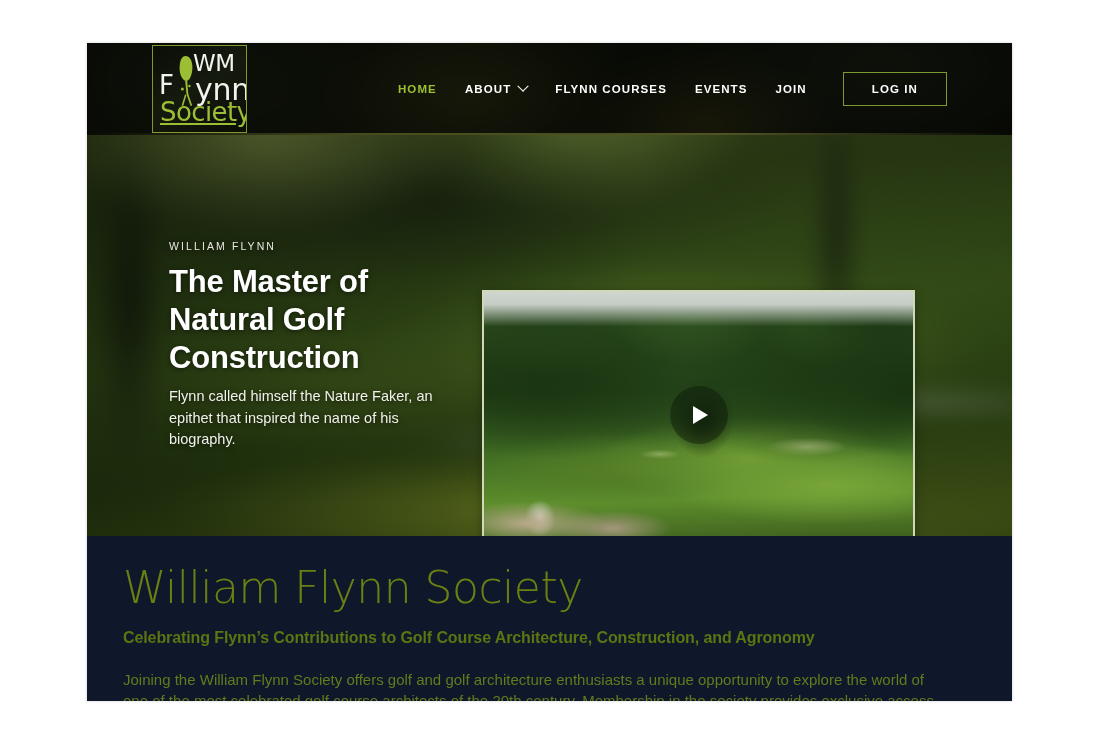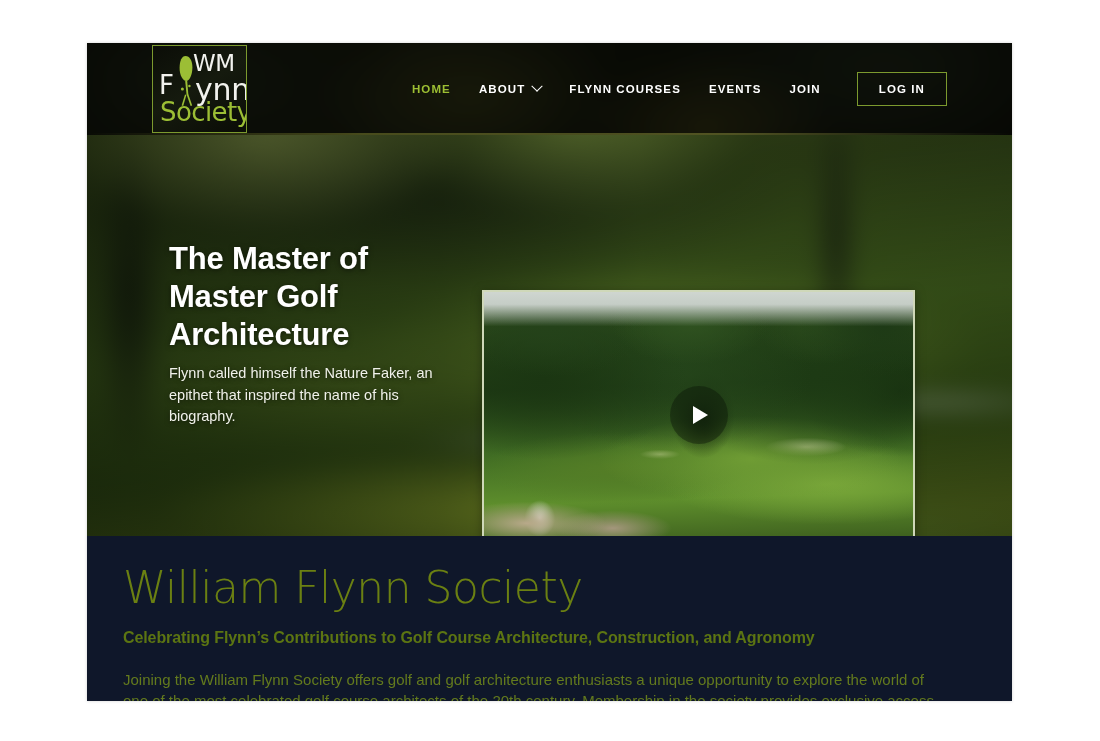--- a/index.html
+++ b/index.html
@@ -114,20 +114,21 @@
     line-height: 1;
   }
   .logo-society {
     position: absolute;
     left: 7px; top: 53px;
     font-size: 26px;
     color: #9cbe35;
     font-weight: 400;
     letter-spacing: -0.6px;
     line-height: 1;
+    text-decoration: underline;
   }
   .logo-golfer {
     position: absolute;
     left: 24px; top: 8px;
     width: 17px; height: 54px;
   }
 
   
   .main-nav {
     margin-left: auto;
@@ -155,21 +156,21 @@
     border-bottom: 1.6px solid #ffffff;
     transform: rotate(45deg) translate(-2px,-2px);
   }
   .login-btn {
     margin-left: 8px;
     border: 1px solid #7c9a2e;
     color: #ffffff;
     font-size: 11.5px;
     font-weight: bold;
     letter-spacing: 1.1px;
-    padding: 10px 21px;
+    padding: 10px 28px;
     background: transparent;
     cursor: pointer;
     font-family: "Liberation Sans", sans-serif;
     white-space: nowrap;
   }
 
   
   .hero {
     position: relative;
     height: 401px;
@@ -382,21 +383,22 @@
         </nav>
 
       </div>
     </header>
 
     <section class="hero">
       <div class="hero-bg"></div>
       <div class="hero-veil"></div>
 
       <div class="hero-copy">
-        <h1 class="hero-title">The Master of Master Golf Architecture</h1>
+        <div class="hero-eyebrow">WILLIAM FLYNN</div>
+        <h1 class="hero-title">The Master of Natural Golf Construction</h1>
         <p class="hero-sub">Flynn called himself the Nature Faker, an epithet that inspired the name of his biography.</p>
       </div>
 
       <div class="video-card">
         <div class="video-thumb"></div>
         <div class="play-btn">
           <span class="play-tri"></span>
         </div>
       </div>
     </section>

